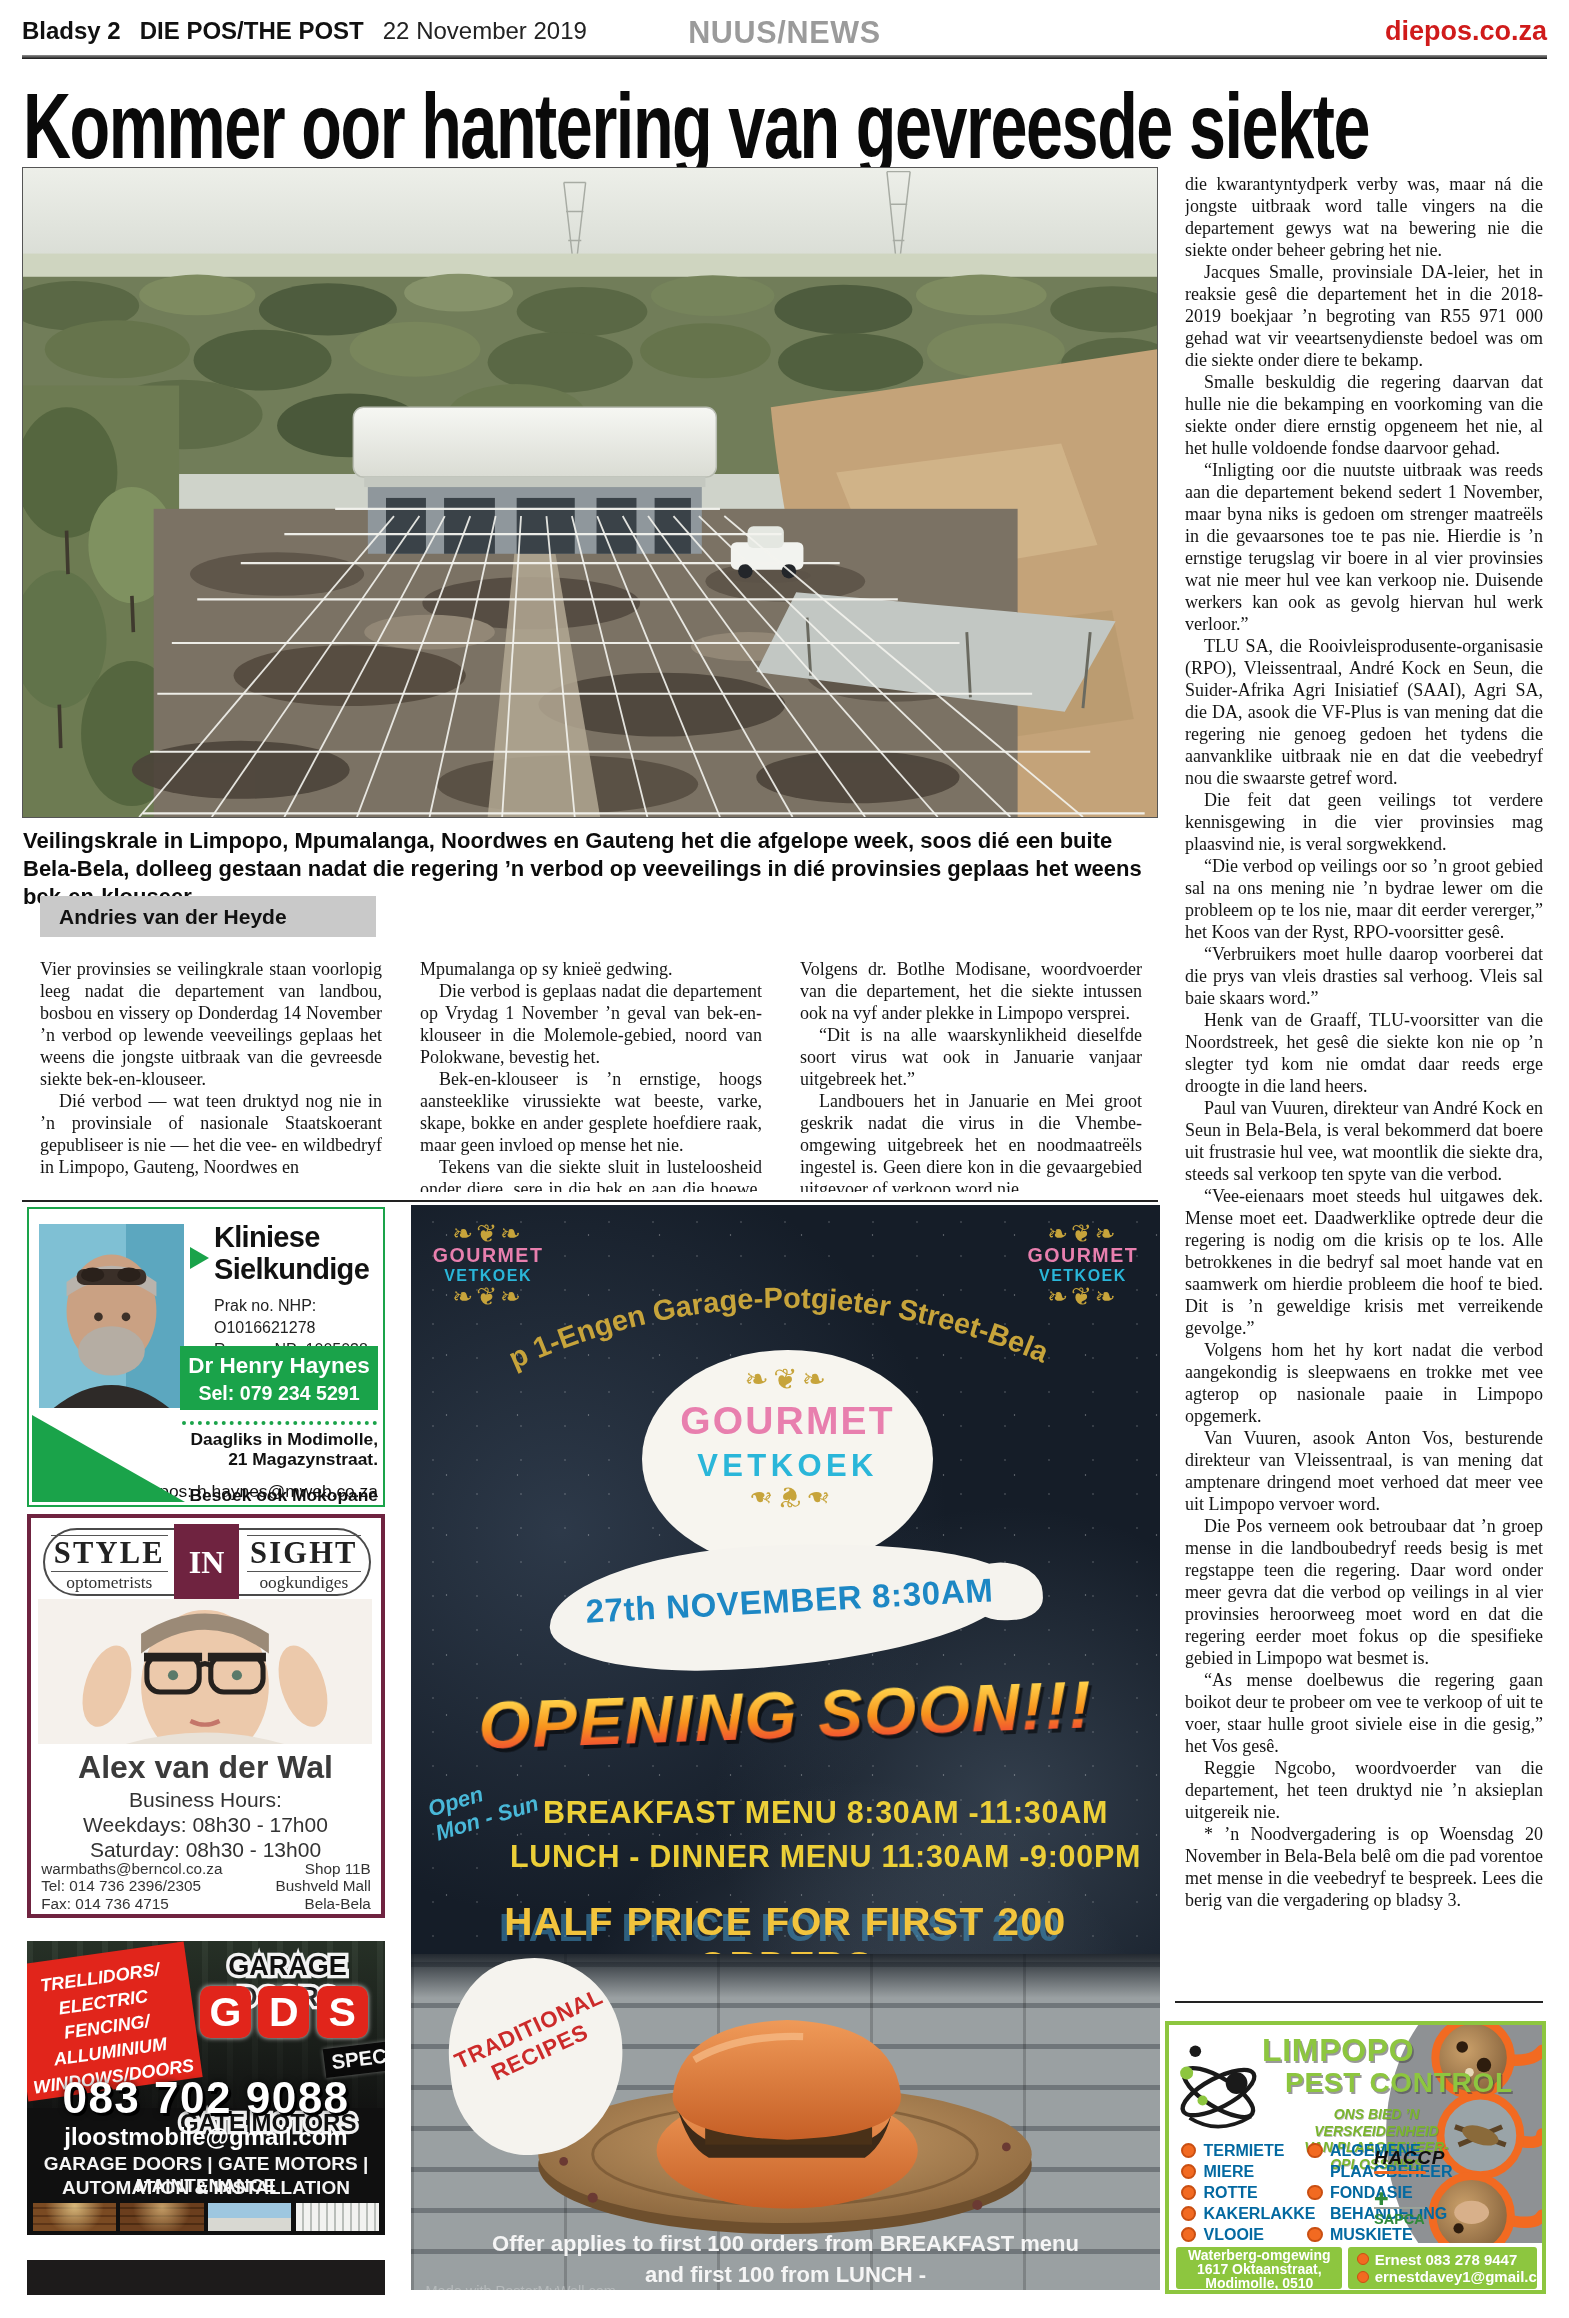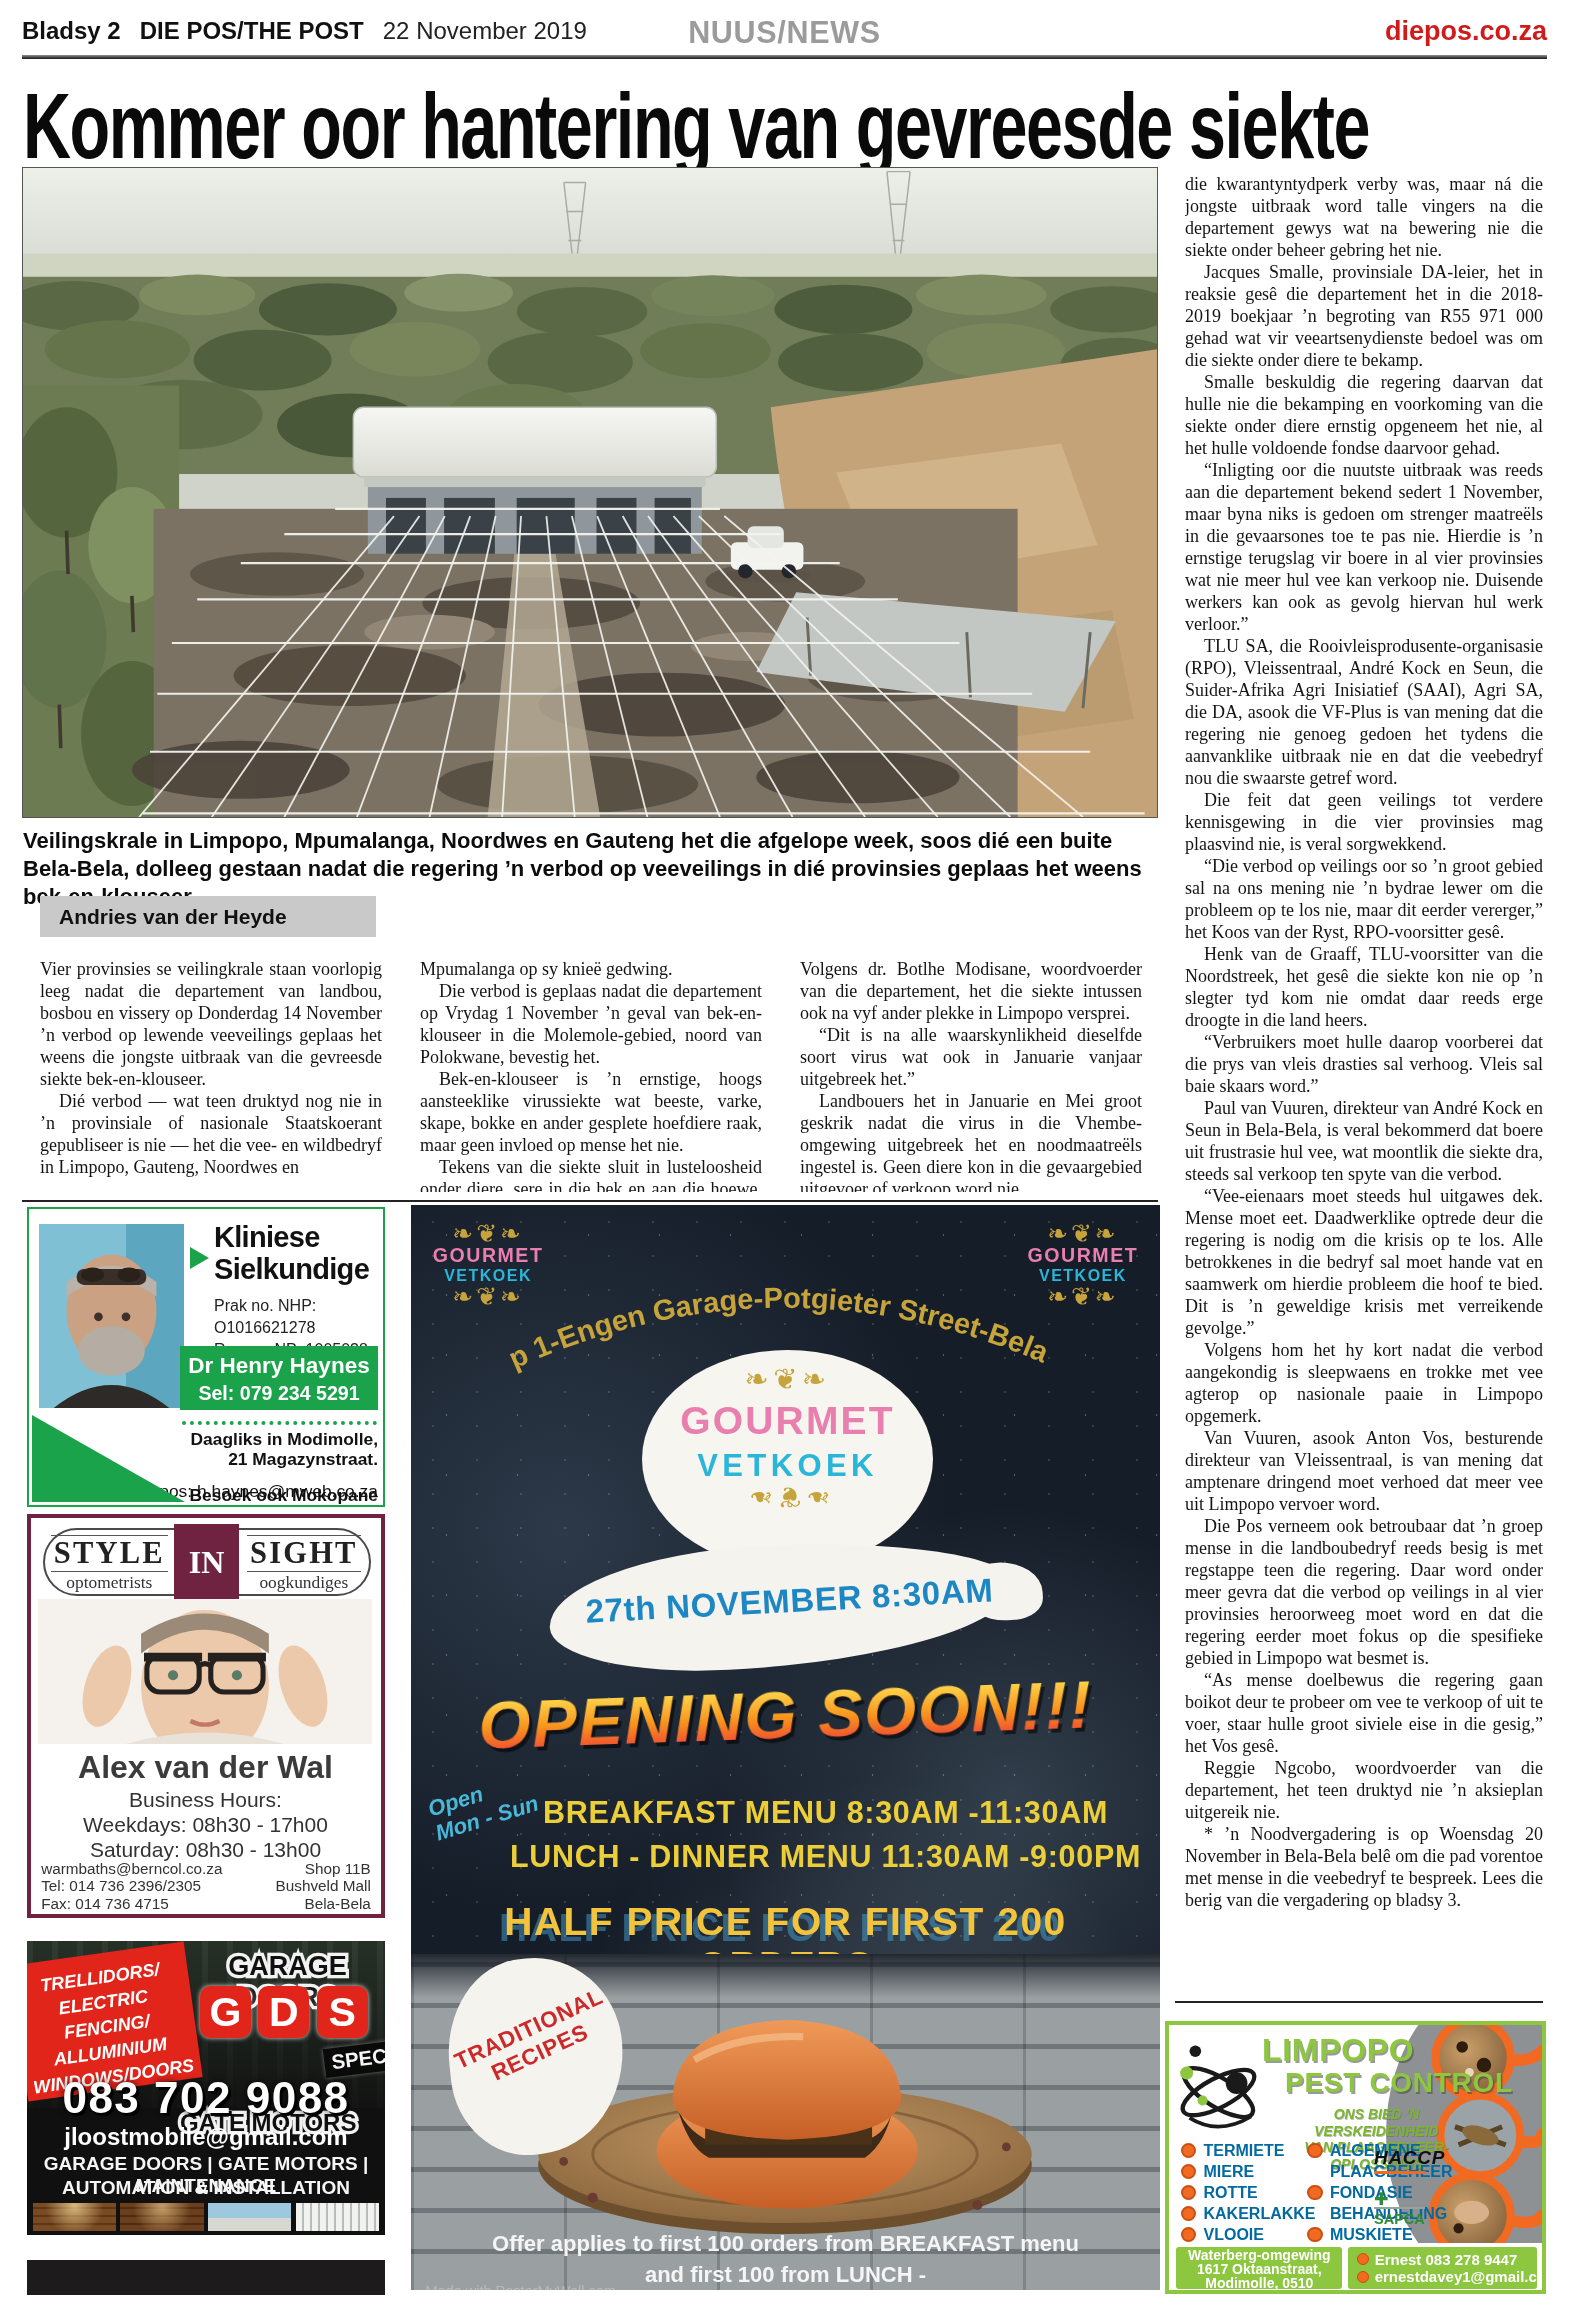--- a/index.html
+++ b/index.html
@@ -318,22 +318,22 @@
     </div>
   <div class="abs" id="rule-cols"></div>
   <div class="abs bodytext" id="col4">
       <p class="para noind">die kwarantyntydperk verby was, maar ná die jongste uitbraak word talle vingers na die departement gewys wat na bewering nie die siekte onder beheer gebring het nie.</p>
       <p class="para">Jacques Smalle, provinsiale DA-leier, het in reaksie gesê die departement het in die 2018-2019 boekjaar ’n begroting van R55 971 000 gehad wat vir veeartsenydienste bedoel was om die siekte onder diere te bekamp.</p>
       <p class="para">Smalle beskuldig die regering daarvan dat hulle nie die bekamping en voorkoming van die siekte onder diere ernstig opgeneem het nie, al het hulle voldoende fondse daarvoor gehad.</p>
       <p class="para">“Inligting oor die nuutste uitbraak was reeds aan die departement bekend sedert 1 November, maar byna niks is gedoen om strenger maatreëls in die gevaarsones toe te pas nie. Hierdie is ’n ernstige terugslag vir boere in al vier provinsies wat nie meer hul vee kan verkoop nie. Duisende werkers kan ook as gevolg hiervan hul werk verloor.”</p>
       <p class="para">TLU SA, die Rooivleisprodusente-organisasie (RPO), Vleissentraal, André Kock en Seun, die Suider-Afrika Agri Inisiatief (SAAI), Agri SA, die DA, asook die VF-Plus is van mening dat die regering nie genoeg gedoen het tydens die aanvanklike uitbraak nie en dat die veebedryf nou die swaarste getref word.</p>
       <p class="para">Die feit dat geen veilings tot verdere kennisgewing in die vier provinsies mag plaasvind nie, is veral sorgwekkend.</p>
       <p class="para">“Die verbod op veilings oor so ’n groot gebied sal na ons mening nie ’n bydrae lewer om die probleem op te los nie, maar dit eerder vererger,” het Koos van der Ryst, RPO-voorsitter gesê.</p>
+      <p class="para">“Verbruikers moet hulle daarop voorberei dat die prys van vleis drasties sal verhoog. Vleis sal baie skaars word.”</p>
       <p class="para">Henk van de Graaff, TLU-voorsitter van die Noordstreek, het gesê die siekte kon nie op ’n slegter tyd kom nie omdat daar reeds erge droogte in die land heers.</p>
-      <p class="para">“Verbruikers moet hulle daarop voorberei dat die prys van vleis drasties sal verhoog. Vleis sal baie skaars word.”</p>
       <p class="para">Paul van Vuuren, direkteur van André Kock en Seun in Bela-Bela, is veral bekommerd dat boere uit frustrasie hul vee, wat moontlik die siekte dra, steeds sal verkoop ten spyte van die verbod.</p>
       <p class="para">“Vee-eienaars moet steeds hul uitgawes dek. Mense moet eet. Daadwerklike optrede deur die regering is nodig om die krisis op te los. Alle betrokkenes in die bedryf sal moet hande vat en saamwerk om hierdie probleem die hoof te bied. Dit is ’n geweldige krisis met verreikende gevolge.”</p>
       <p class="para">Volgens hom het hy kort nadat die verbod aangekondig is sleepwaens en trokke met vee agterop op nasionale paaie in Limpopo opgemerk.</p>
       <p class="para">Van Vuuren, asook Anton Vos, besturende direkteur van Vleissentraal, is van mening dat amptenare dringend moet verhoed dat meer vee uit Limpopo vervoer word.</p>
       <p class="para">Die Pos verneem ook betroubaar dat ’n groep mense in die landboubedryf reeds besig is met regstappe teen die regering. Daar word onder meer gevra dat die verbod op veilings in al vier provinsies heroorweeg moet word en dat die regering eerder moet fokus op die spesifieke gebied in Limpopo wat besmet is.</p>
       <p class="para">“As mense doelbewus die regering gaan boikot deur te probeer om vee te verkoop of uit te voer, staar hulle groot siviele eise in die gesig,” het Vos gesê.</p>
       <p class="para">Reggie Ngcobo, woordvoerder van die departement, het teen druktyd nie ’n aksieplan uitgereik nie.</p>
       <p class="para">* ’n Noodvergadering is op Woensdag 20 November in Bela-Bela belê om die pad vorentoe met mense in die veebedryf te bespreek. Lees die berig van die vergadering op bladsy 3.</p>
     </div>
   <div class="abs" id="rule-right"></div>

